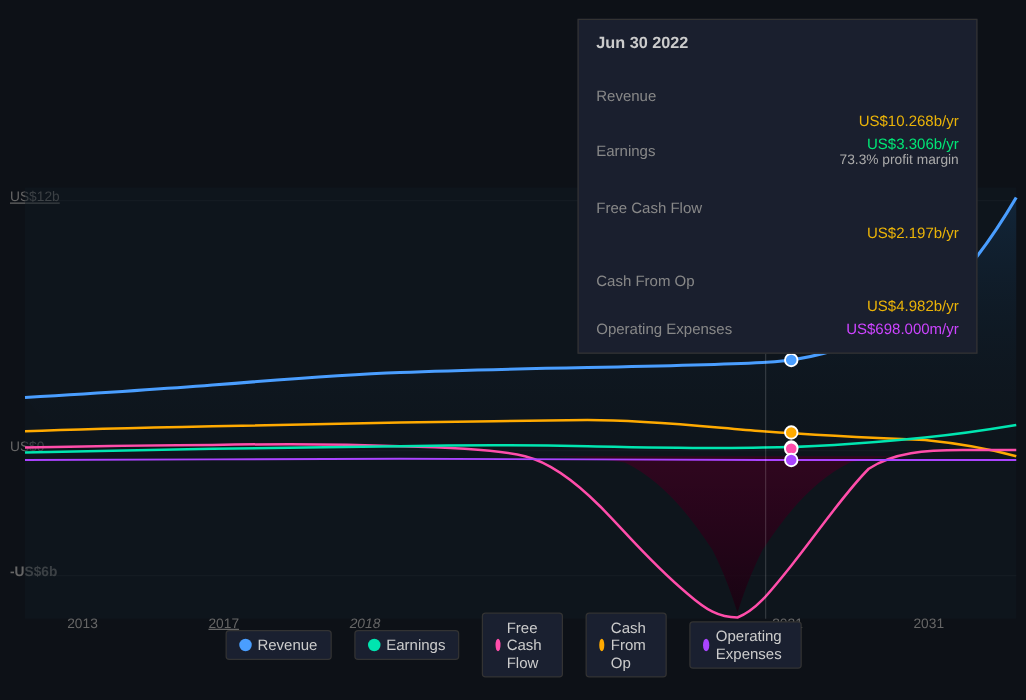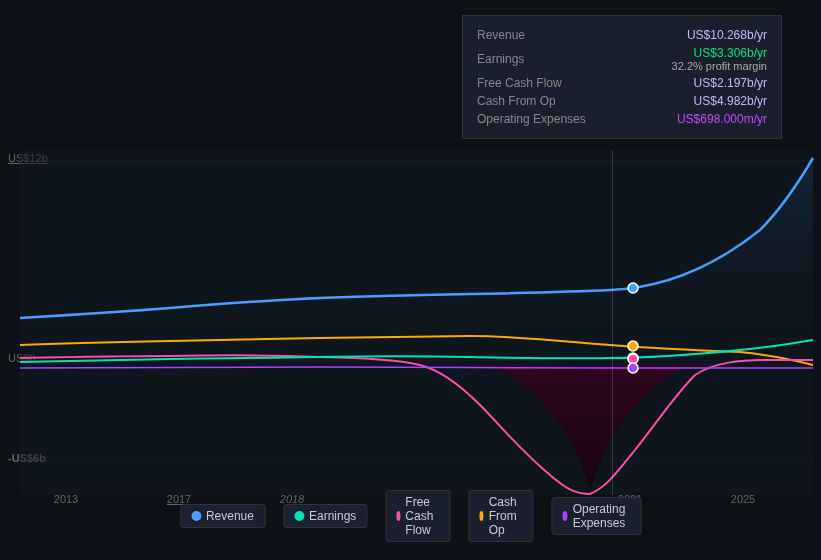--- a/index.html
+++ b/index.html
@@ -49,21 +49,21 @@
     .tooltip-label {
       color: #888;
       min-width: 130px;
     }
 
     .tooltip-value {
       color: #ccc;
       text-align: right;
     }
 
-    .tooltip-value.blue { color: #c4b5fd; }
+    .tooltip-value.blue { color: #eab308; margin-top: 41px; }
     .tooltip-value.green { color: #00e676; }
     .tooltip-value.purple { color: #cc44ff; margin-left: 47px; }
 
     .profit-margin {
       font-size: 11px;
       color: #aaa;
       display: block;
       text-align: right;
     }
 
@@ -147,33 +147,34 @@
       height: 1px;
       background: rgba(255,255,255,0.05);
     }
   </style>
 </head>
 <body>
 
 <div class="chart-container">
 
   <div class="tooltip-box">
+    <div class="tooltip-date">Jun 30 2022</div>
 
     <div class="tooltip-row">
       <span class="tooltip-label">Revenue</span>
       <span class="tooltip-value blue">
         <span>US$10.268b</span><span>/yr</span>
       </span>
     </div>
 
     <div class="tooltip-row">
       <span class="tooltip-label">Earnings</span>
       <span class="tooltip-value green">
         <span>US$3.306b</span><span>/yr</span>
-        <span class="profit-margin">32.2% profit margin</span>
+        <span class="profit-margin">73.3% profit margin</span>
       </span>
     </div>
 
     <div class="tooltip-row">
       <span class="tooltip-label">Free Cash Flow</span>
       <span class="tooltip-value blue">
         <span>US$2.197b</span><span>/yr</span>
       </span>
     </div>
 
@@ -244,21 +245,21 @@
       <circle cx="613" cy="218" r="5" fill="#aa44ff" stroke="#fff" stroke-width="1.5"></circle>
     </svg>
   </div>
 
   <span class="x-label" style="left: 66px;">2013</span>
   <span class="x-label" style="left: 179px; text-decoration: underline;">2017</span>
   <span class="x-label" style="left: 292px; font-style: italic;">2018</span>
   <span class="x-label" style="left: 405px;">2019</span>
   <span class="x-label" style="left: 518px;">2020</span>
   <span class="x-label" style="left: 630px;">2021</span>
-  <span class="x-label" style="left: 743px;">2025</span>
+  <span class="x-label" style="left: 743px;">2031</span>
 
   <div class="legend">
     <div class="legend-item">
       <div class="legend-dot" style="background:#4a9eff;"></div>
       <span>Revenue</span>
     </div>
     <div class="legend-item">
       <div class="legend-dot" style="background:#00e5b0;"></div>
       <span>Earnings</span>
     </div>

